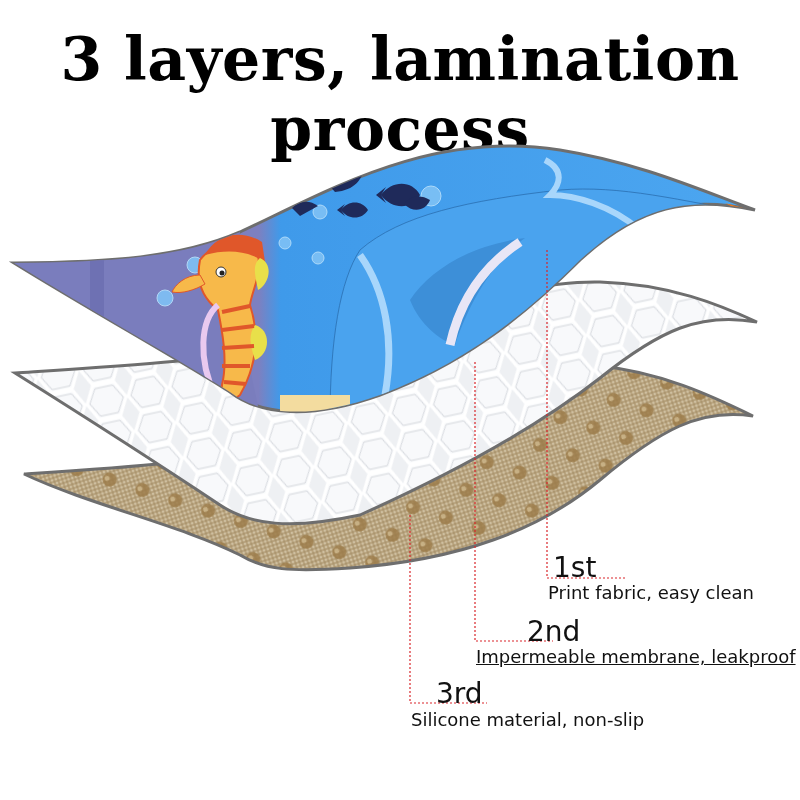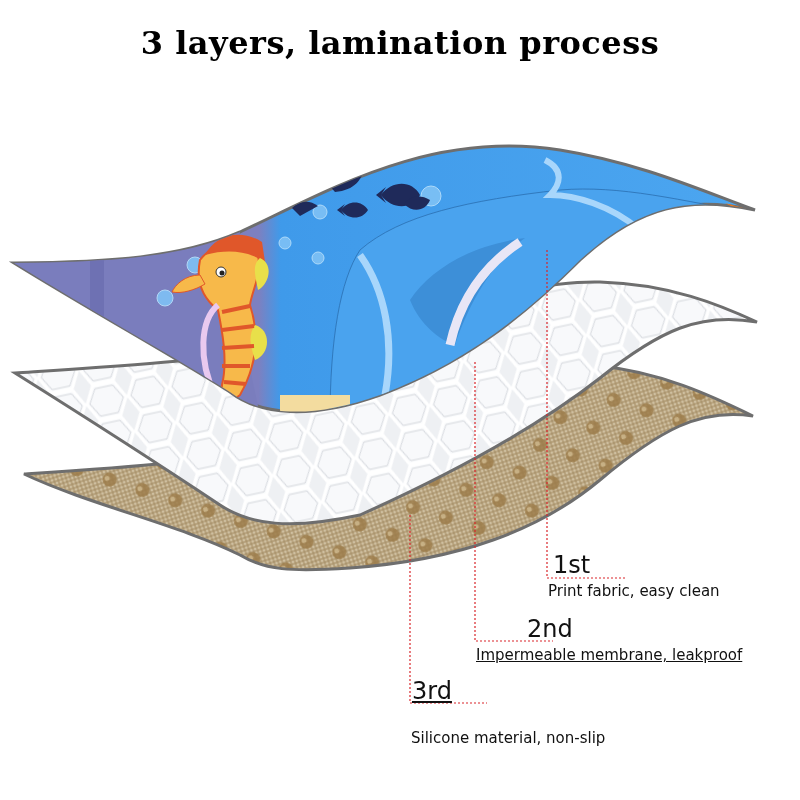--- a/index.html
+++ b/index.html
@@ -1,26 +1,26 @@
 <!DOCTYPE html>
 <html><head>
   <meta charset="utf-8">
   <style>
     html, body { margin: 0; padding: 0; background: #ffffff; }
     body { width: 800px; height: 800px; position: relative; overflow: hidden; }
     .title {
       position: absolute; left: 0; top: 24px; width: 800px; text-align: center;
       font-family: "DejaVu Serif", "Liberation Serif", serif;
-      font-weight: bold; font-size: 32px; color: #000000; letter-spacing: 0.5px;
+      font-weight: bold; font-size: 60px; color: #000000; letter-spacing: 0.5px;
       margin: 0;
     }
     svg.stage { position: absolute; left: 0; top: 0; }
     .callout { position: absolute; font-family: "DejaVu Sans", "Liberation Sans", sans-serif; color: #111; }
-    .callout .num { position: absolute; font-size: 24px; font-weight: 500; white-space: nowrap; }
-    .callout .desc { position: absolute; font-size: 15px; white-space: nowrap; }
+    .callout .num { position: absolute; font-size: 28px; font-weight: 500; white-space: nowrap; }
+    .callout .desc { position: absolute; font-size: 18px; white-space: nowrap; }
   </style>
 </head>
 <body>
 
 <h1 class="title">3 layers, lamination process</h1>
 
 <svg class="stage" width="800" height="800" viewBox="0 0 800 800">
   <defs>
 
     <pattern id="hex" width="42" height="36" patternUnits="userSpaceOnUse" patternTransform="rotate(-12)">
@@ -123,15 +123,15 @@
 
 <div class="callout">
   <span class="num" style="left:553px; top:551px;">1st</span>
   <span class="desc" style="left:548px; top:582px;">Print fabric, easy clean</span>
 </div>
 <div class="callout">
   <span class="num" style="left:485px; top:615px;margin-left:42px;">2nd</span>
   <span class="desc" style="left:476px; top:646px;text-decoration:underline;">Impermeable membrane, leakproof</span>
 </div>
 <div class="callout">
-  <span class="num" style="left:412px; top:677px;text-decoration:underline;">3rd</span>
-  <span class="desc" style="left:411px; top:709px;margin-top:20px;">Silicone material, non-slip</span>
+  <span class="num" style="left:436px; top:677px;">3rd</span>
+  <span class="desc" style="left:411px; top:709px;">Silicone material, non-slip</span>
 </div>
 
 </body></html>

